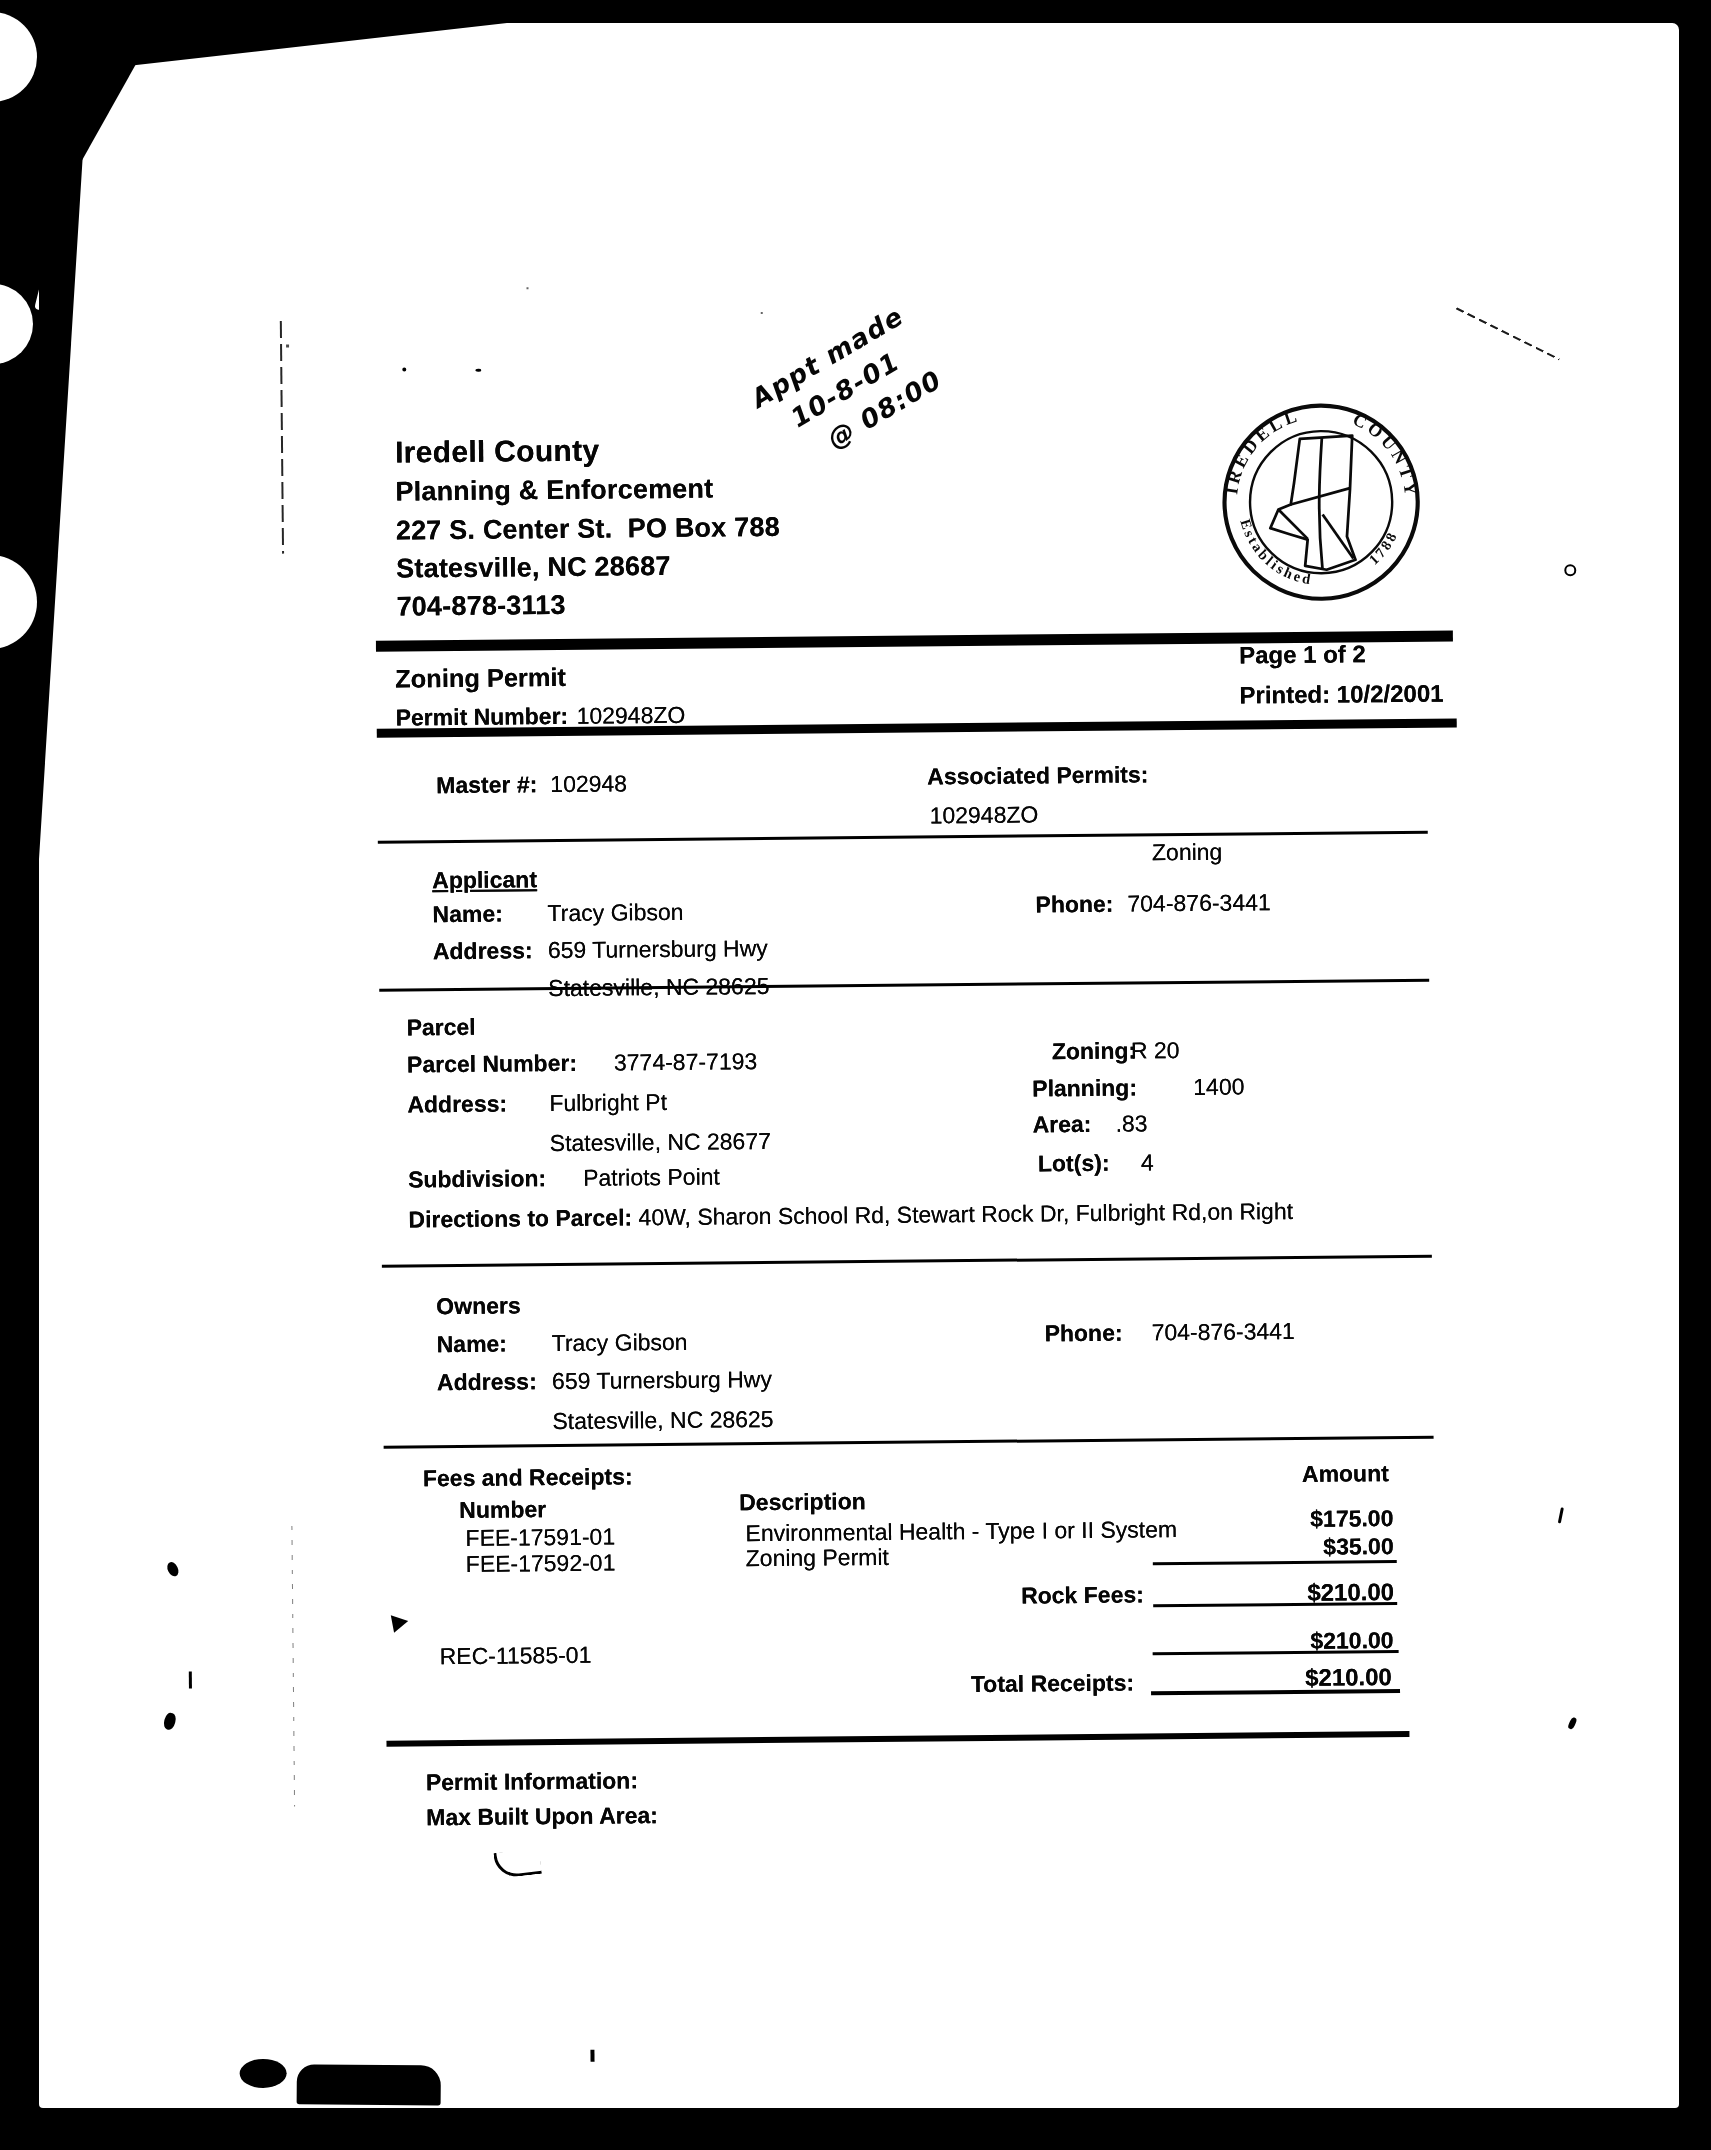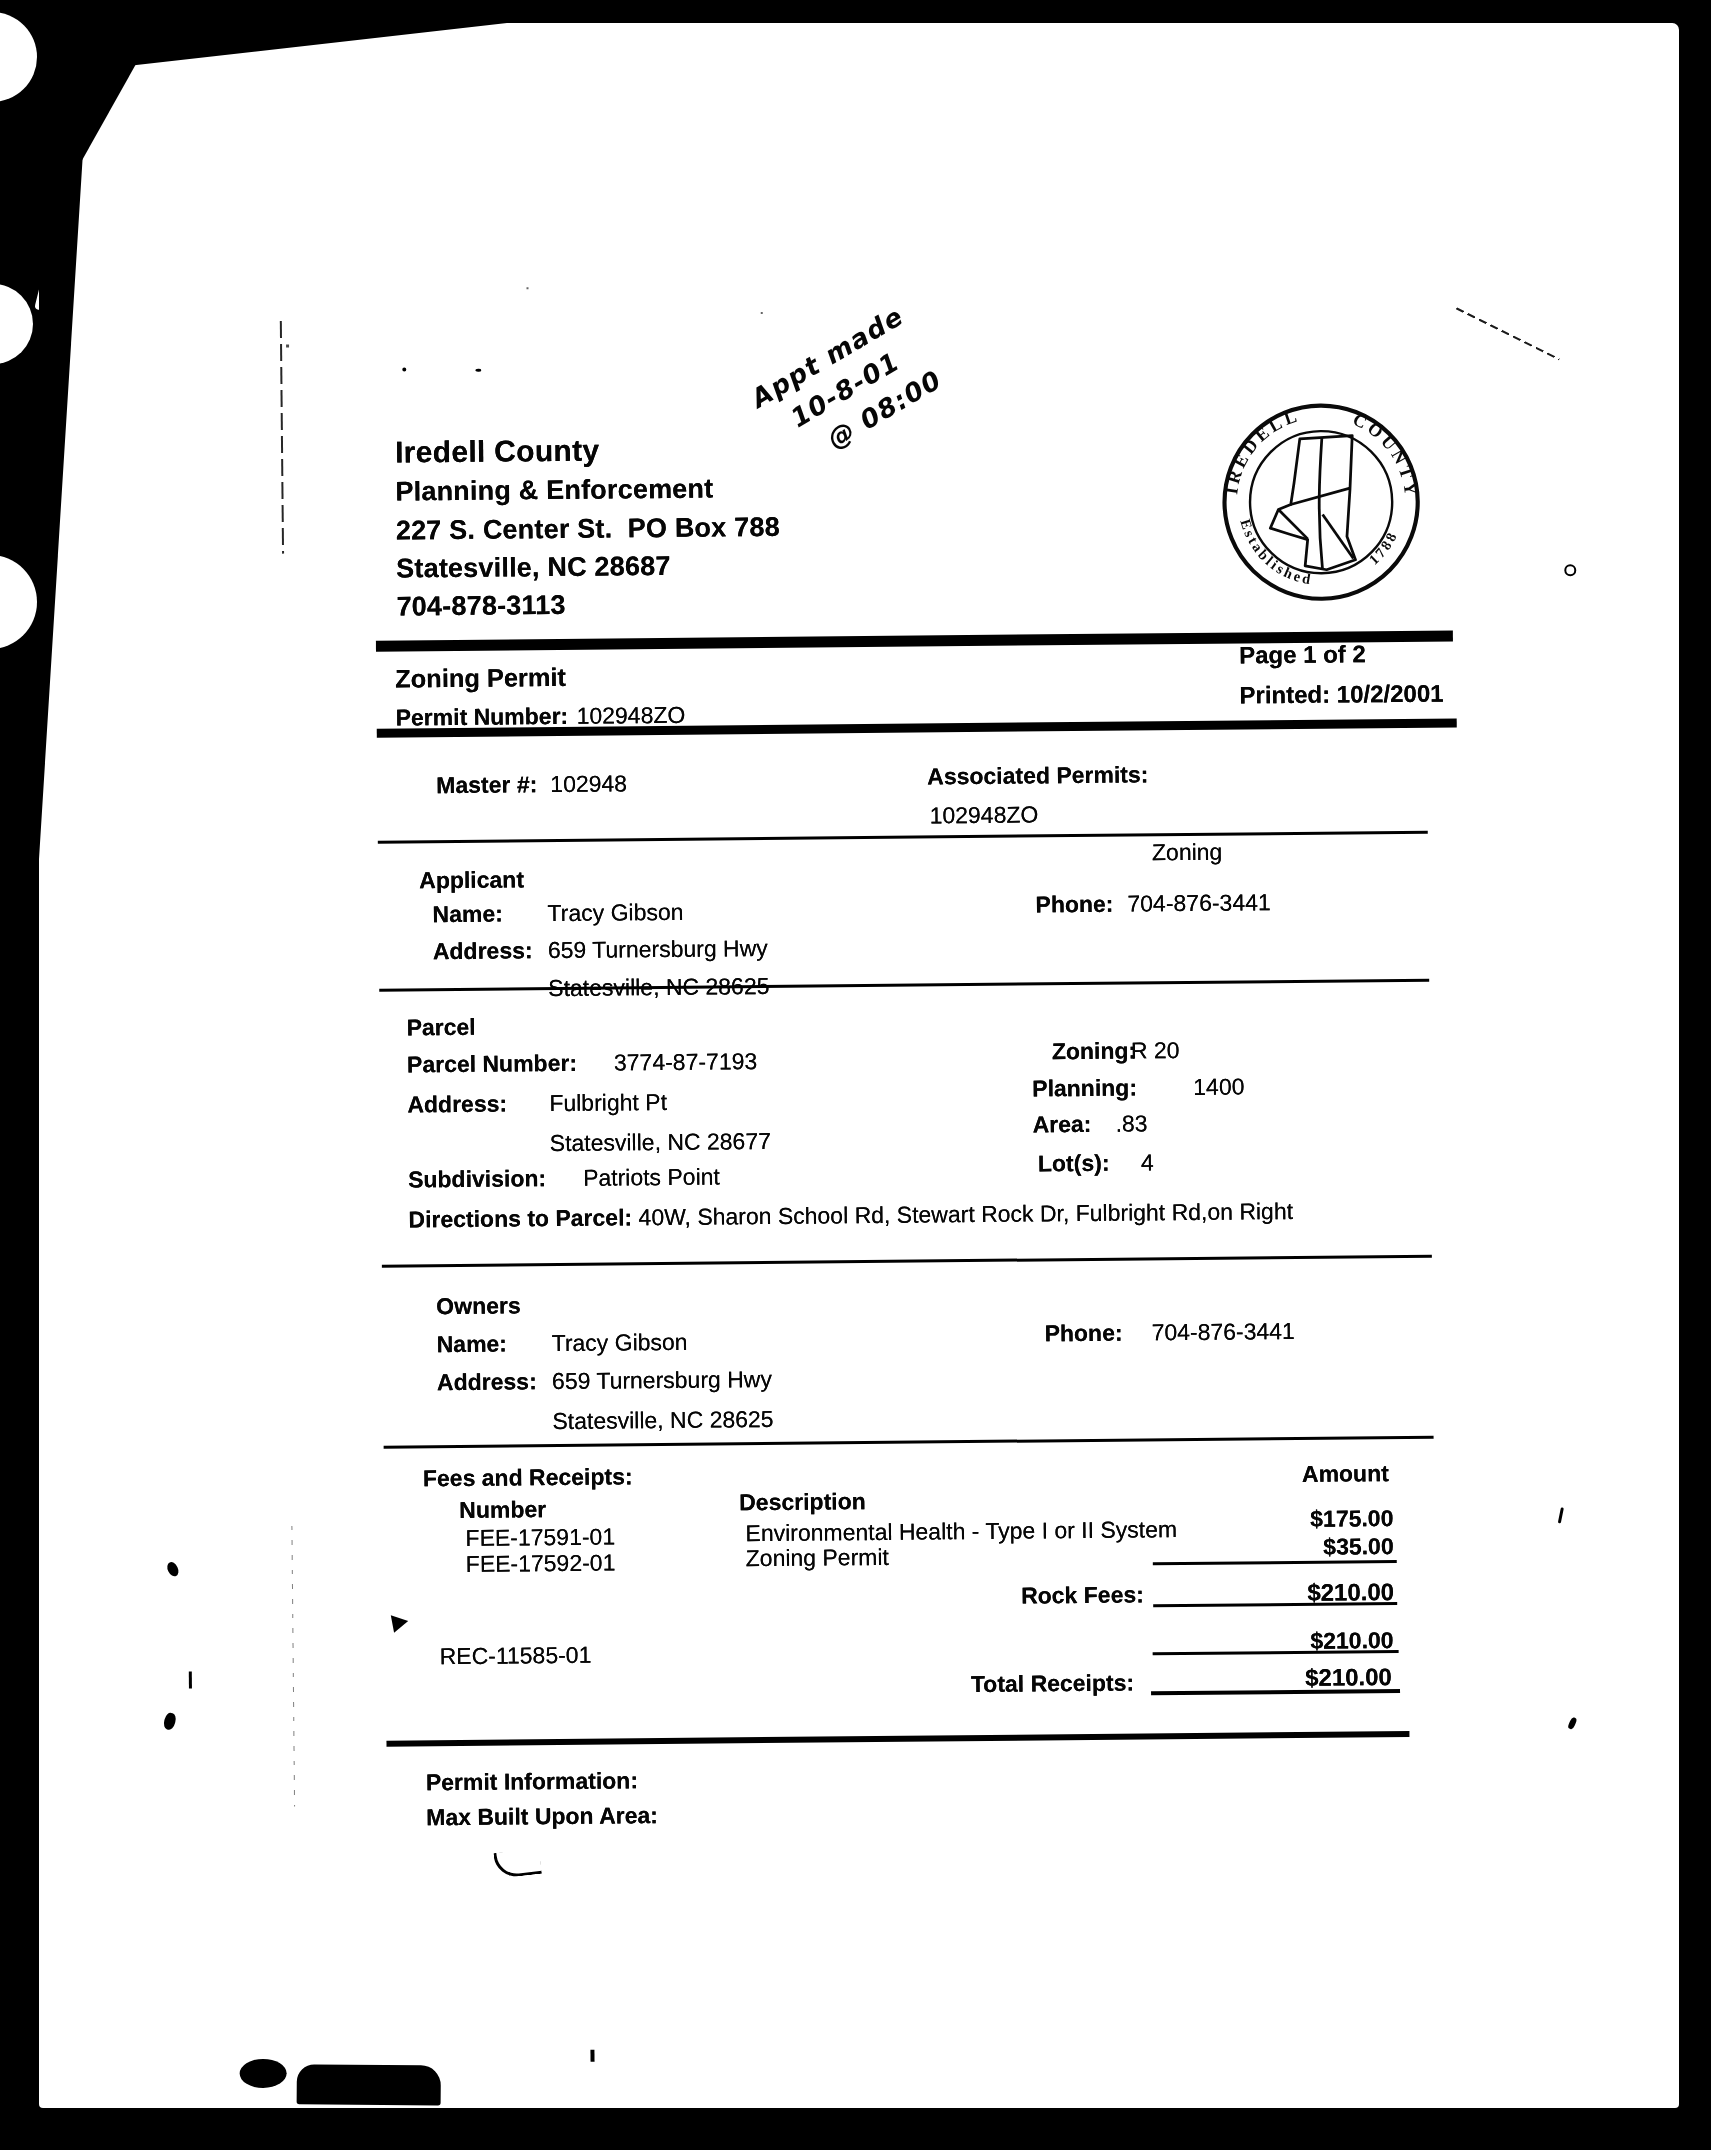--- a/index.html
+++ b/index.html
@@ -108,21 +108,21 @@
     <div class="t pg" style="left:1177px;top:663px;">Printed: 10/2/2001</div>
     <div class="hr" style="left:314px;top:701px;width:1080px;height:8.7px;"></div>
 
     <div class="t b" style="left:373px;top:746px;">Master #:</div>
     <div class="t" style="left:487px;top:746px;">102948</div>
     <div class="t b" style="left:864px;top:742px;">Associated Permits:</div>
     <div class="t" style="left:866px;top:781px;">102948ZO</div>
     <div class="t" style="left:1088px;top:778px;margin-top:42px;">Zoning</div>
     <div class="hr" style="left:314px;top:813px;width:1050px;height:2.7px;"></div>
 
-    <div class="t b" style="left:355px;top:841px;">Applicant</div>
+    <div class="t b" style="left:368px;top:841px;text-decoration:underline;">Applicant</div>
     <div class="t b" style="left:368px;top:875px;">Name:</div>
     <div class="t" style="left:483px;top:875px;">Tracy Gibson</div>
     <div class="t b" style="left:971px;top:871px;">Phone:</div>
     <div class="t" style="left:1063px;top:871px;">704-876-3441</div>
     <div class="t b" style="left:368px;top:912px;">Address:</div>
     <div class="t" style="left:483px;top:912px;">659 Turnersburg Hwy</div>
     <div class="t" style="left:483px;top:950px;">Statesville, NC 28625</div>
     <div class="hr" style="left:314px;top:961px;width:1050px;height:2.7px;"></div>
 
     <div class="t b" style="left:341px;top:988px;">Parcel</div>

